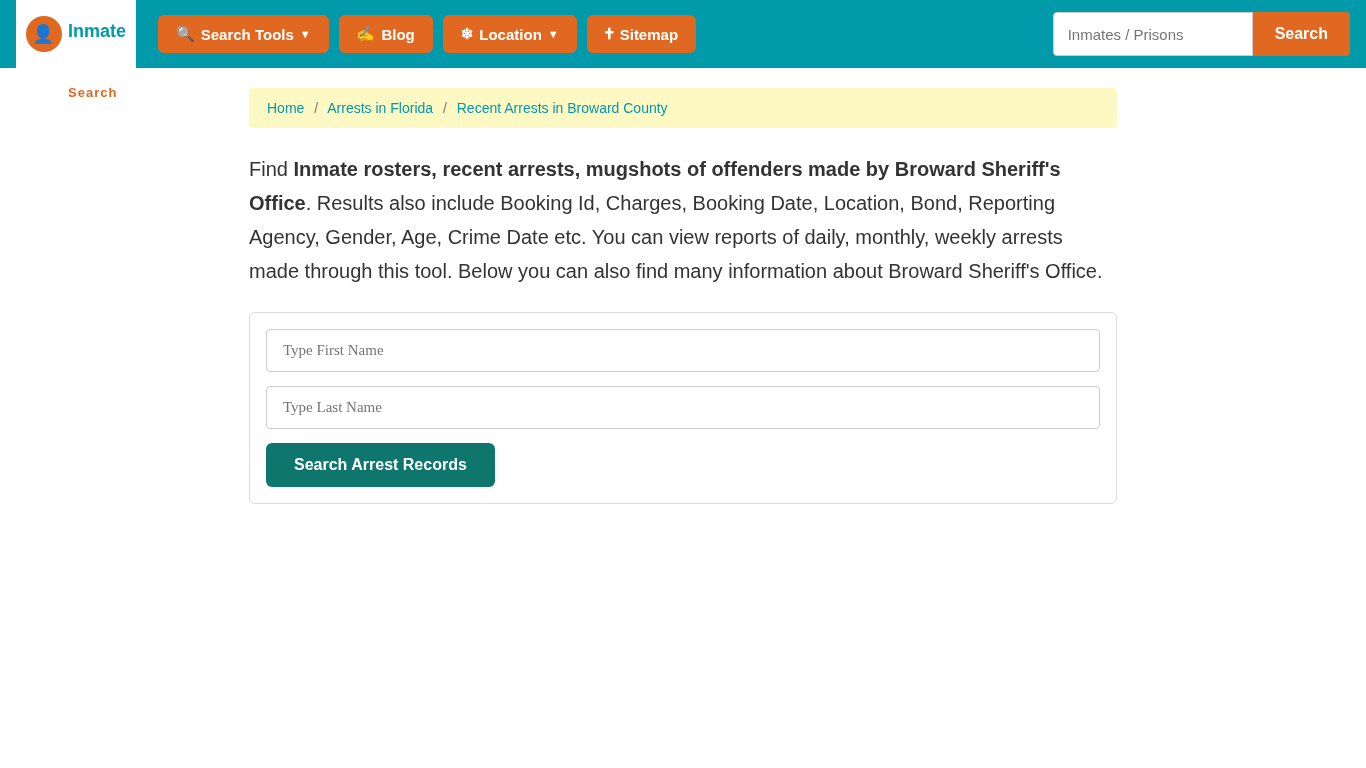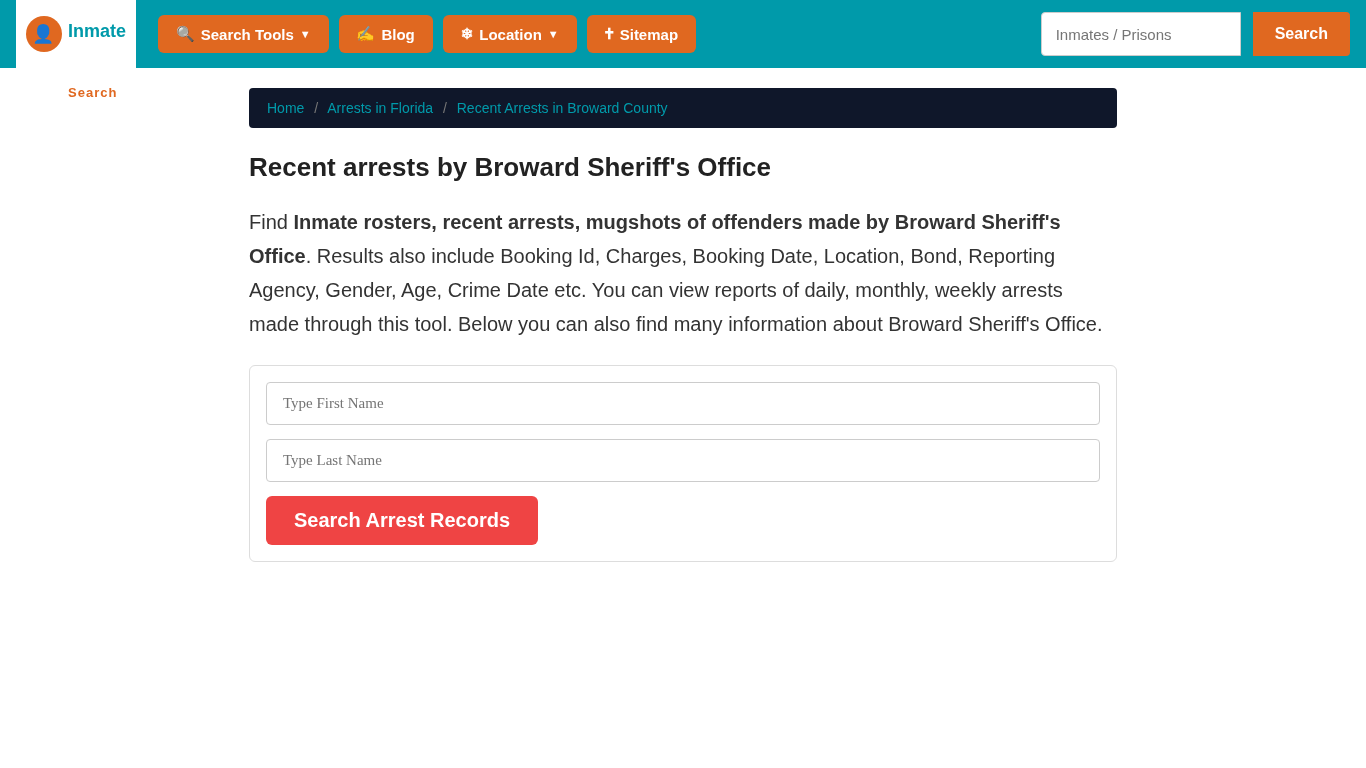--- a/index.html
+++ b/index.html
@@ -75,21 +75,21 @@
       cursor: pointer;
       display: flex;
       align-items: center;
       gap: 6px;
       white-space: nowrap;
     }
     .spacer { flex: 1; }
     .search-bar {
       display: flex;
       align-items: center;
-      gap: 12px;
+      gap: 0;
     }
     .search-input {
       border: 1px solid #ccc;
       border-radius: 4px 0 0 4px;
       padding: 10px 14px;
       font-size: 15px;
       width: 200px;
       height: 44px;
       outline: none;
     }
@@ -107,21 +107,21 @@
 
     
     .content {
       max-width: 900px;
       margin: 0 auto;
       padding: 20px 16px;
     }
 
     
     .breadcrumb {
-      background: #0f172a;
+      background: #fef9c3;
       padding: 12px 18px;
       border-radius: 4px;
       margin-bottom: 24px;
       font-size: 14px;
     }
     .breadcrumb a {
       color: #009aaa;
       text-decoration: none;
     }
     .breadcrumb .sep { color: #777; margin: 0 6px; }
@@ -164,26 +164,26 @@
       border-radius: 4px;
       padding: 12px 16px;
       font-size: 15px;
       color: #555;
       margin-bottom: 14px;
       outline: none;
       font-family: Liberation Serif, serif;
     }
     .form-input:last-of-type { margin-bottom: 14px; }
     .form-submit {
-      background: #ef4444;
+      background: #0f766e;
       color: white;
       border: none;
       border-radius: 6px;
       padding: 13px 28px;
-      font-size: 20px;
+      font-size: 16px;
       font-weight: bold;
       cursor: pointer;
     }
 
     
     .note {
       border: 1px solid #ddd;
       border-radius: 4px;
       padding: 16px;
       font-size: 14px;
@@ -241,21 +241,20 @@
 <div class="content">
 
   <div class="breadcrumb">
     <a href="#">Home</a>
     <span class="sep">/</span>
     <a href="#">Arrests in Florida</a>
     <span class="sep">/</span>
     <span class="current">Recent Arrests in Broward County</span>
   </div>
 
-  <h1 class="page-title">Recent arrests by Broward Sheriff's Office</h1>
 
   <p class="description">
     Find <strong>Inmate rosters, recent arrests, mugshots of offenders made by Broward Sheriff's Office</strong><span>. Results also include Booking Id, Charges, Booking Date, Location, Bond, Reporting Agency, Gender, Age, Crime Date etc. You can view reports of daily, monthly, weekly arrests made through this tool. Below you can also find many information about Broward Sheriff's Office.</span>
   </p>
 
 
   <div class="search-form">
     <input class="form-input" type="text" placeholder="Type First Name" style="">
     <input class="form-input" type="text" placeholder="Type Last Name" style="">
     <button class="form-submit">

